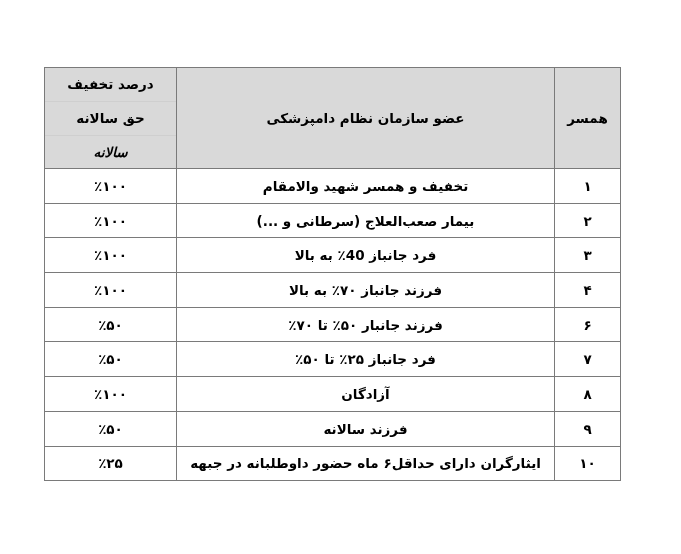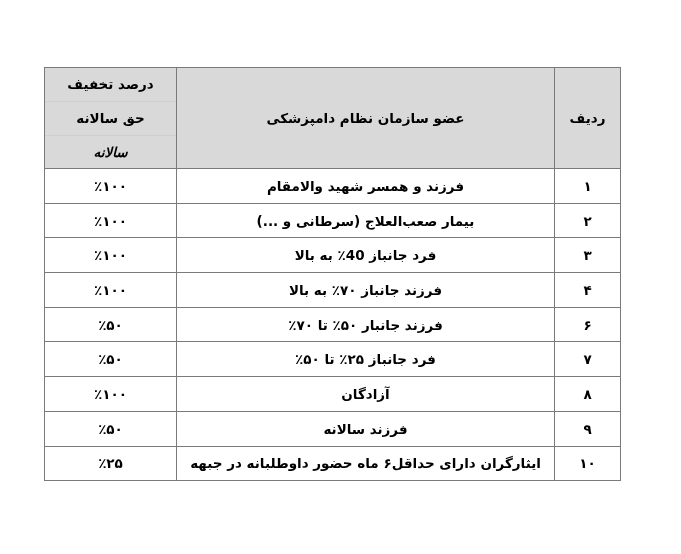--- a/index.html
+++ b/index.html
@@ -63,35 +63,35 @@
 <body>
 
 <table class="tbl">
   <colgroup>
     <col class="col-row">
     <col class="col-member">
     <col class="col-discount">
   </colgroup>
   <thead>
     <tr>
-      <th>ردیف</th>
+      <th>همسر</th>
       <th>عضو سازمان نظام دامپزشکی</th>
       <th>
         <div class="hdr-disc">
           <span>درصد تخفیف</span>
           <span>حق سالانه</span>
           <span>سالانه</span>
         </div>
       </th>
     </tr>
   </thead>
   <tbody>
     <tr>
       <td class="num">۱</td>
-      <td class="member">فرزند و همسر شهید والامقام</td>
+      <td class="member">تخفیف و همسر شهید والامقام</td>
       <td class="pct">٪۱۰۰</td>
     </tr>
     <tr>
       <td class="num">۲</td>
       <td class="member">بیمار صعب‌العلاج (سرطانی و ...)</td>
       <td class="pct">٪۱۰۰</td>
     </tr>
     <tr>
       <td class="num">۳</td>
       <td class="member">فرد جانباز 40٪ به بالا</td>

